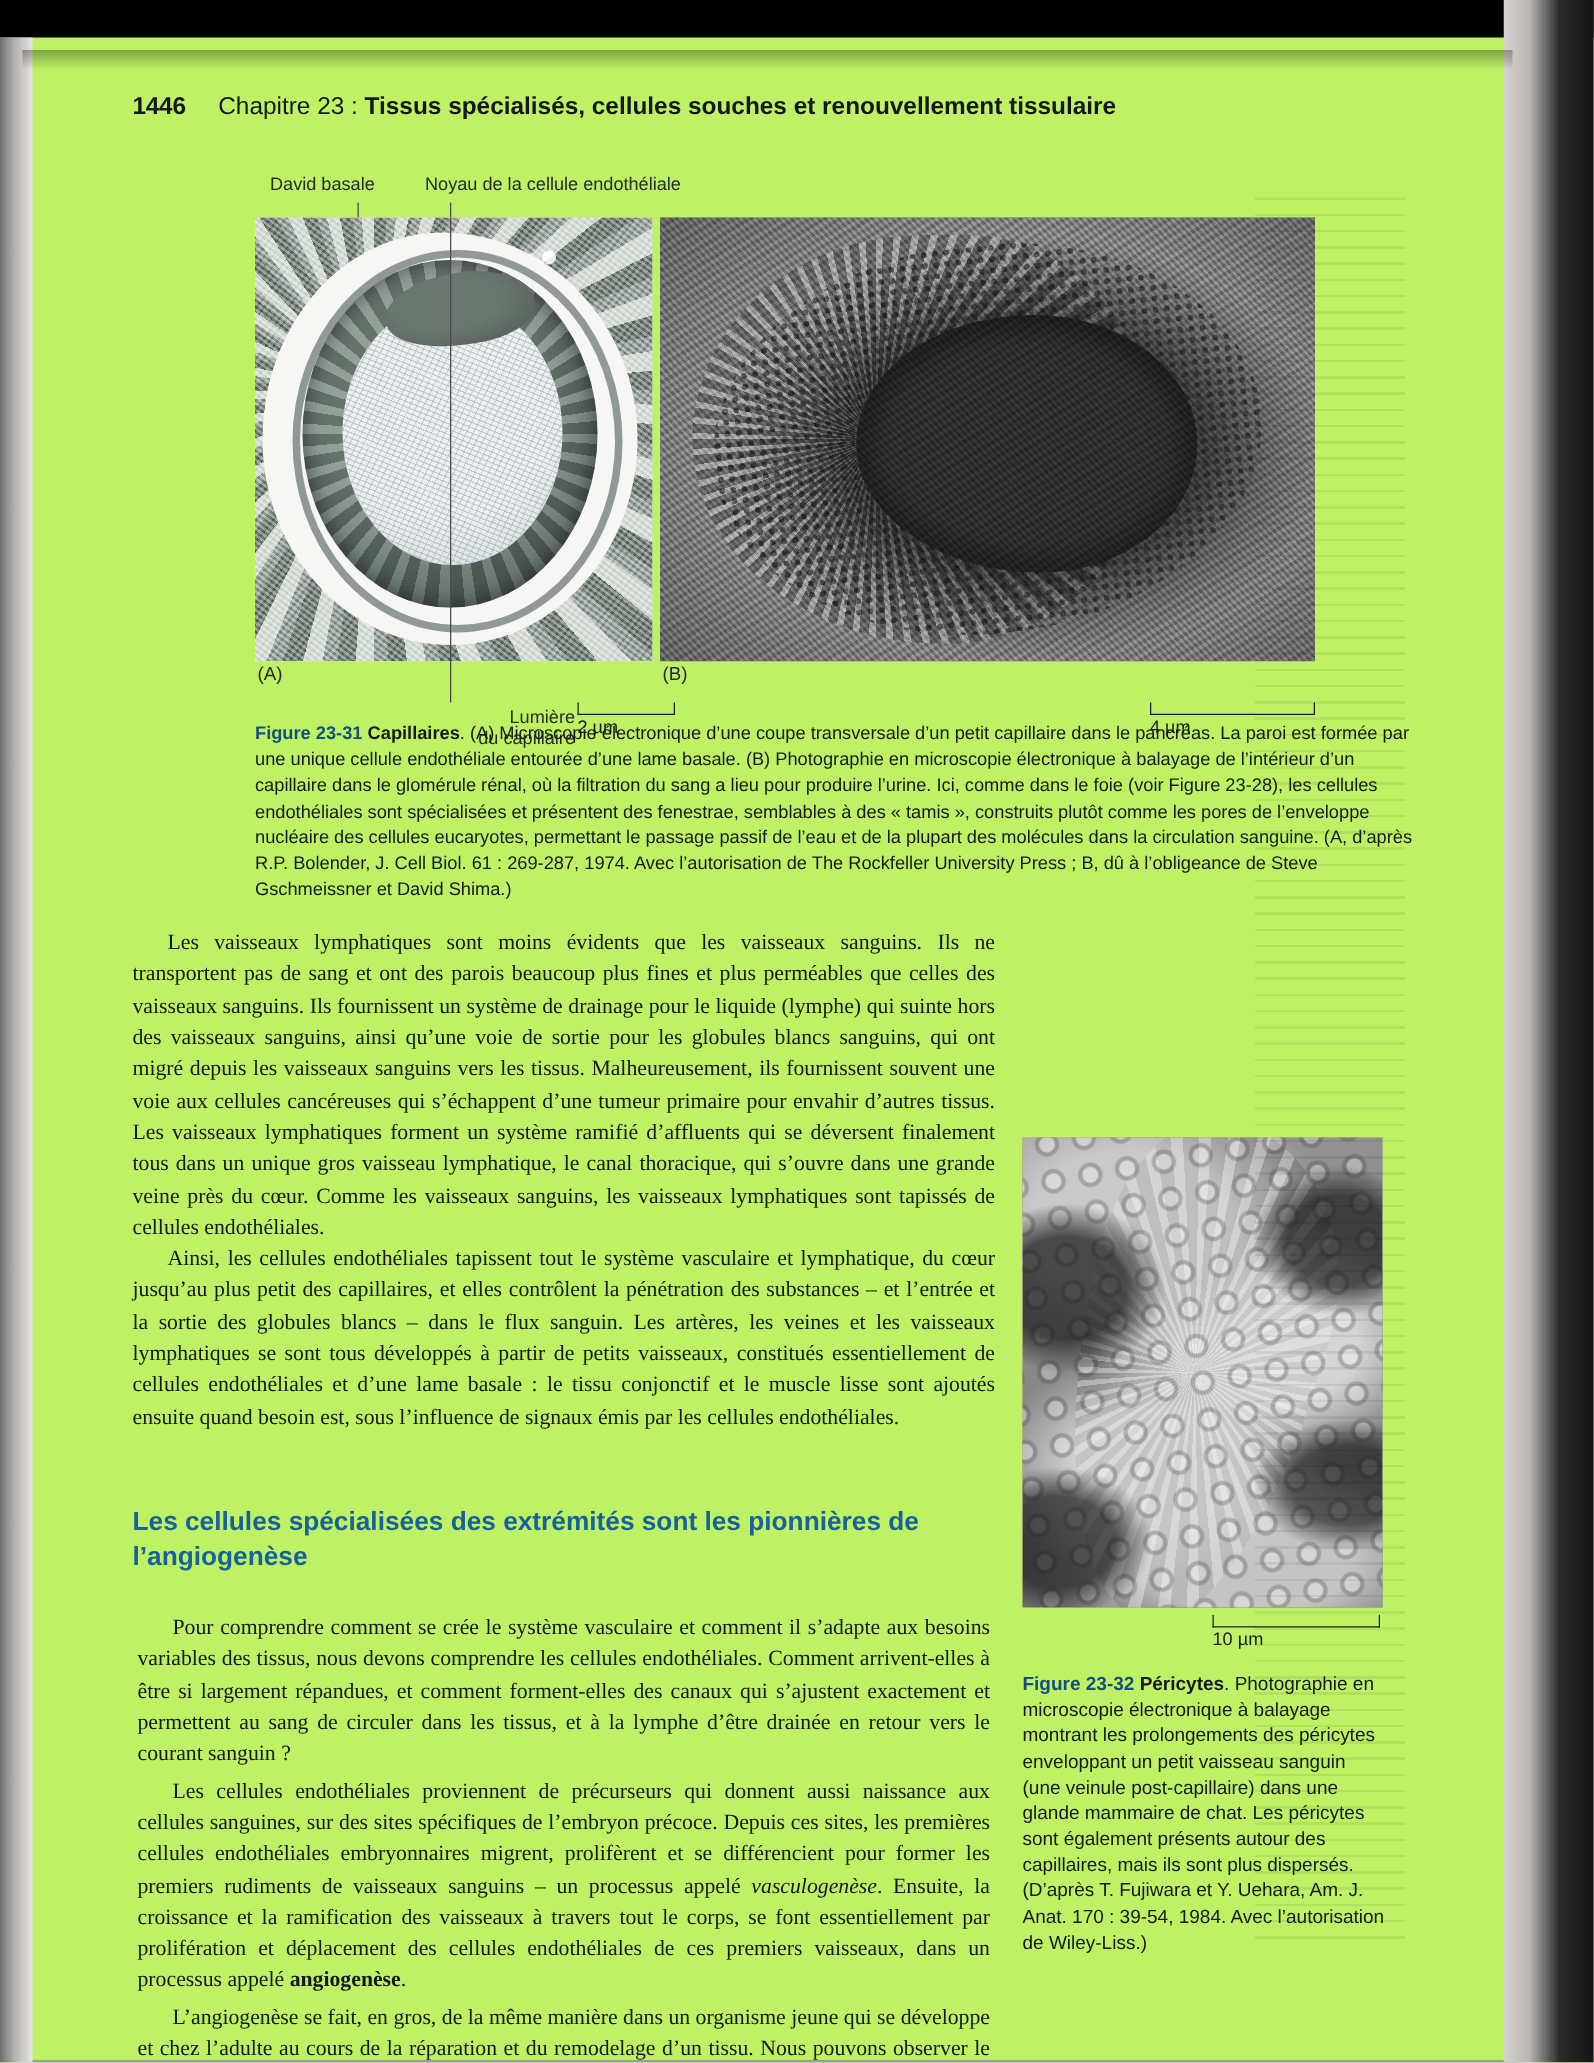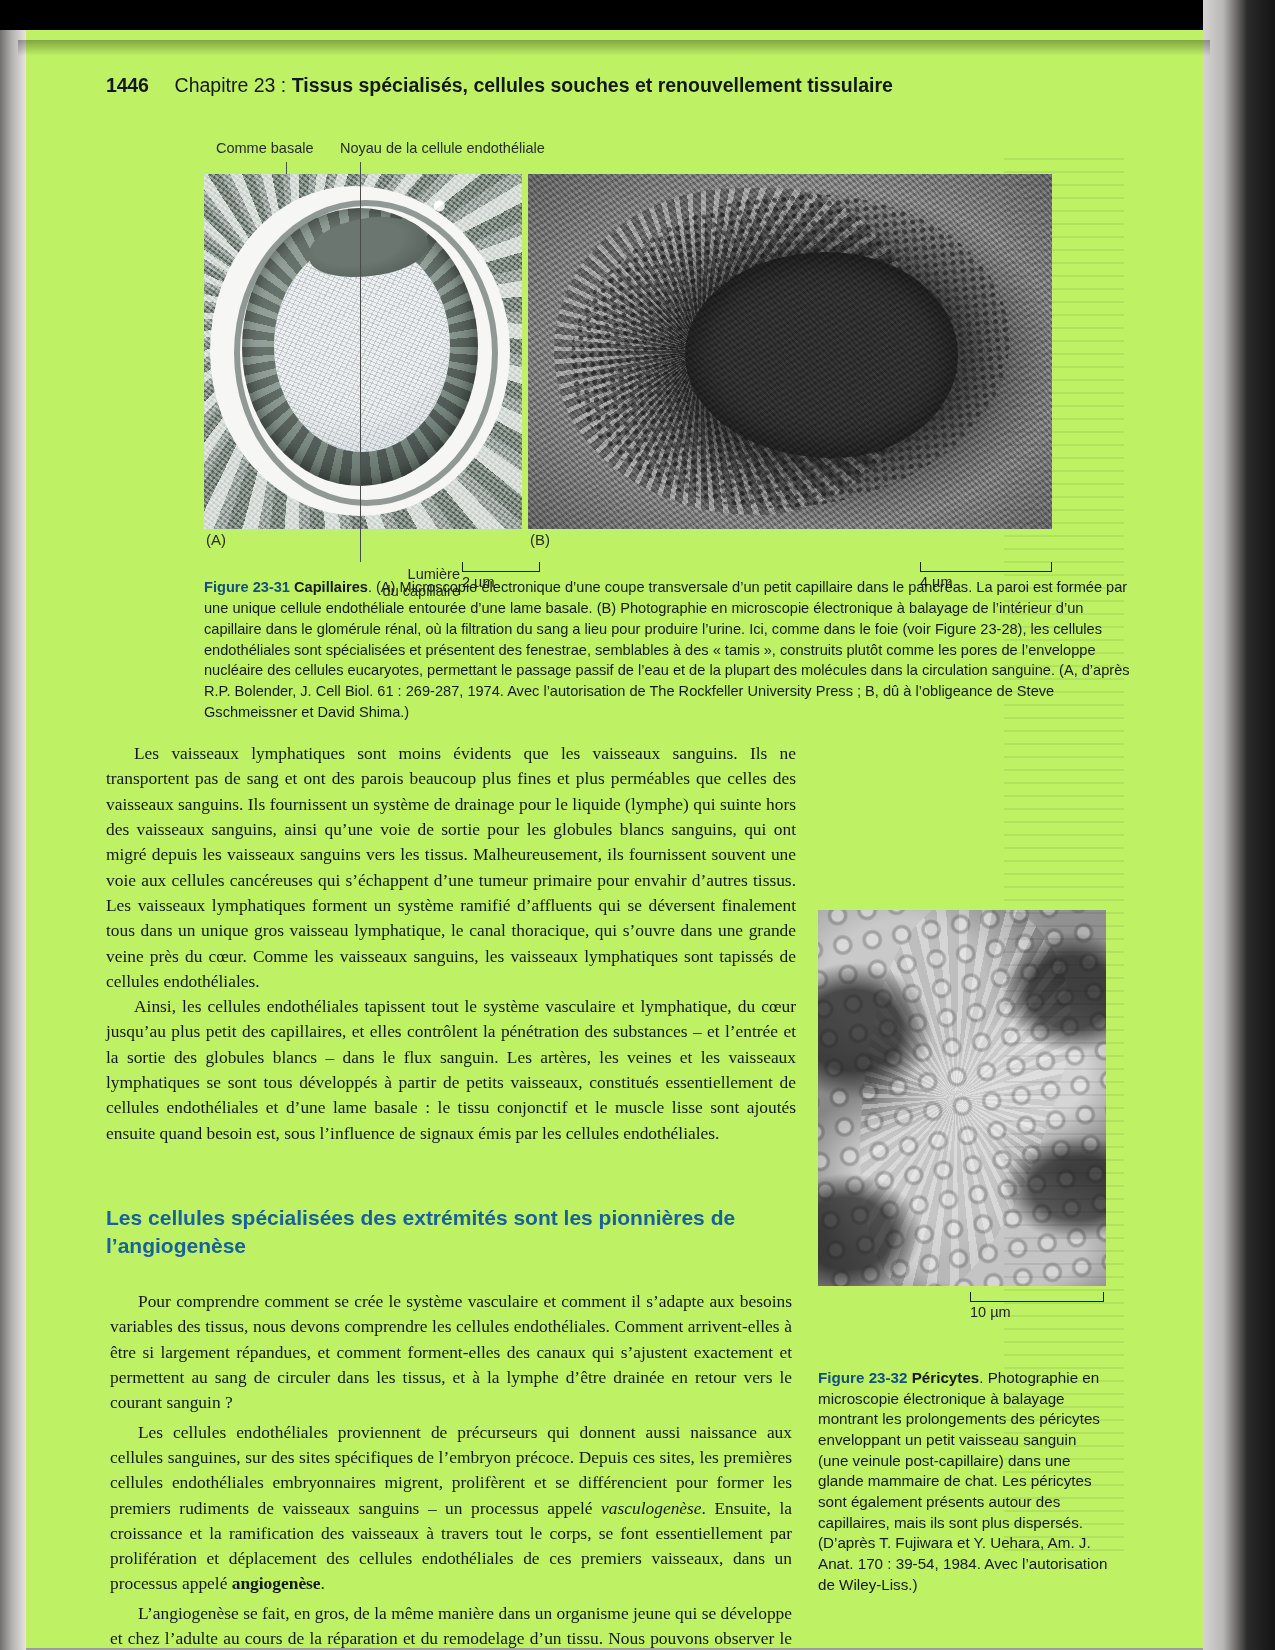--- a/index.html
+++ b/index.html
@@ -252,21 +252,21 @@
   }
   .peri-dark{
     position:absolute;left:0;top:0;width:100%;height:100%;
     background:
       radial-gradient(ellipse 28% 18% at 12% 32%, rgba(30,30,30,.75) 0 60%, rgba(0,0,0,0) 100%),
       radial-gradient(ellipse 24% 16% at 88% 22%, rgba(30,30,30,.7) 0 60%, rgba(0,0,0,0) 100%),
       radial-gradient(ellipse 26% 16% at 10% 86%, rgba(30,30,30,.7) 0 60%, rgba(0,0,0,0) 100%),
       radial-gradient(ellipse 26% 14% at 90% 74%, rgba(30,30,30,.65) 0 60%, rgba(0,0,0,0) 100%);
   }
   .cap32{
-    margin-top:54px;width:292px;
+    margin-top:24px;width:292px;
     font-family:"Liberation Sans", sans-serif;
     font-size:15.2px;line-height:1.36;color:#17181b;
   }
   .cap32 .figno{color:#12507f;font-weight:bold;}
   .cap32 .figttl{font-weight:bold;}
 
   
   .ghost{
     position:absolute;right:86px;top:150px;width:120px;height:1400px;
     opacity:.07;
@@ -280,21 +280,21 @@
 
   <div class="header">
     <div class="header-inner">
       <span class="hdr-page">1446</span><span class="hdr-ch">Chapitre 23 :</span> <span class="hdr-title">Tissus spécialisés, cellules souches et renouvellement tissulaire</span>
     </div>
   </div>
 
   <div class="fig31">
 
     <div class="fig31-labels">
-      <span class="lbl" style="left:12px;top:0;">Comme basale</span>
+      <span class="lbl" style="left:12px;top:0;">David basale</span>
       <span class="lbl" style="left:136px;top:0;">Noyau de la cellule endothéliale</span>
       <span class="leader" style="left:82px;top:22px;height:156px;"></span>
       <span class="leader" style="left:156px;top:22px;height:96px;"></span>
       <span class="leader" style="left:156px;top:22px;height:0;"></span>
     </div>
 
     <div class="panels">
 
       <div class="panelA">
         <div class="tissueA"></div>

